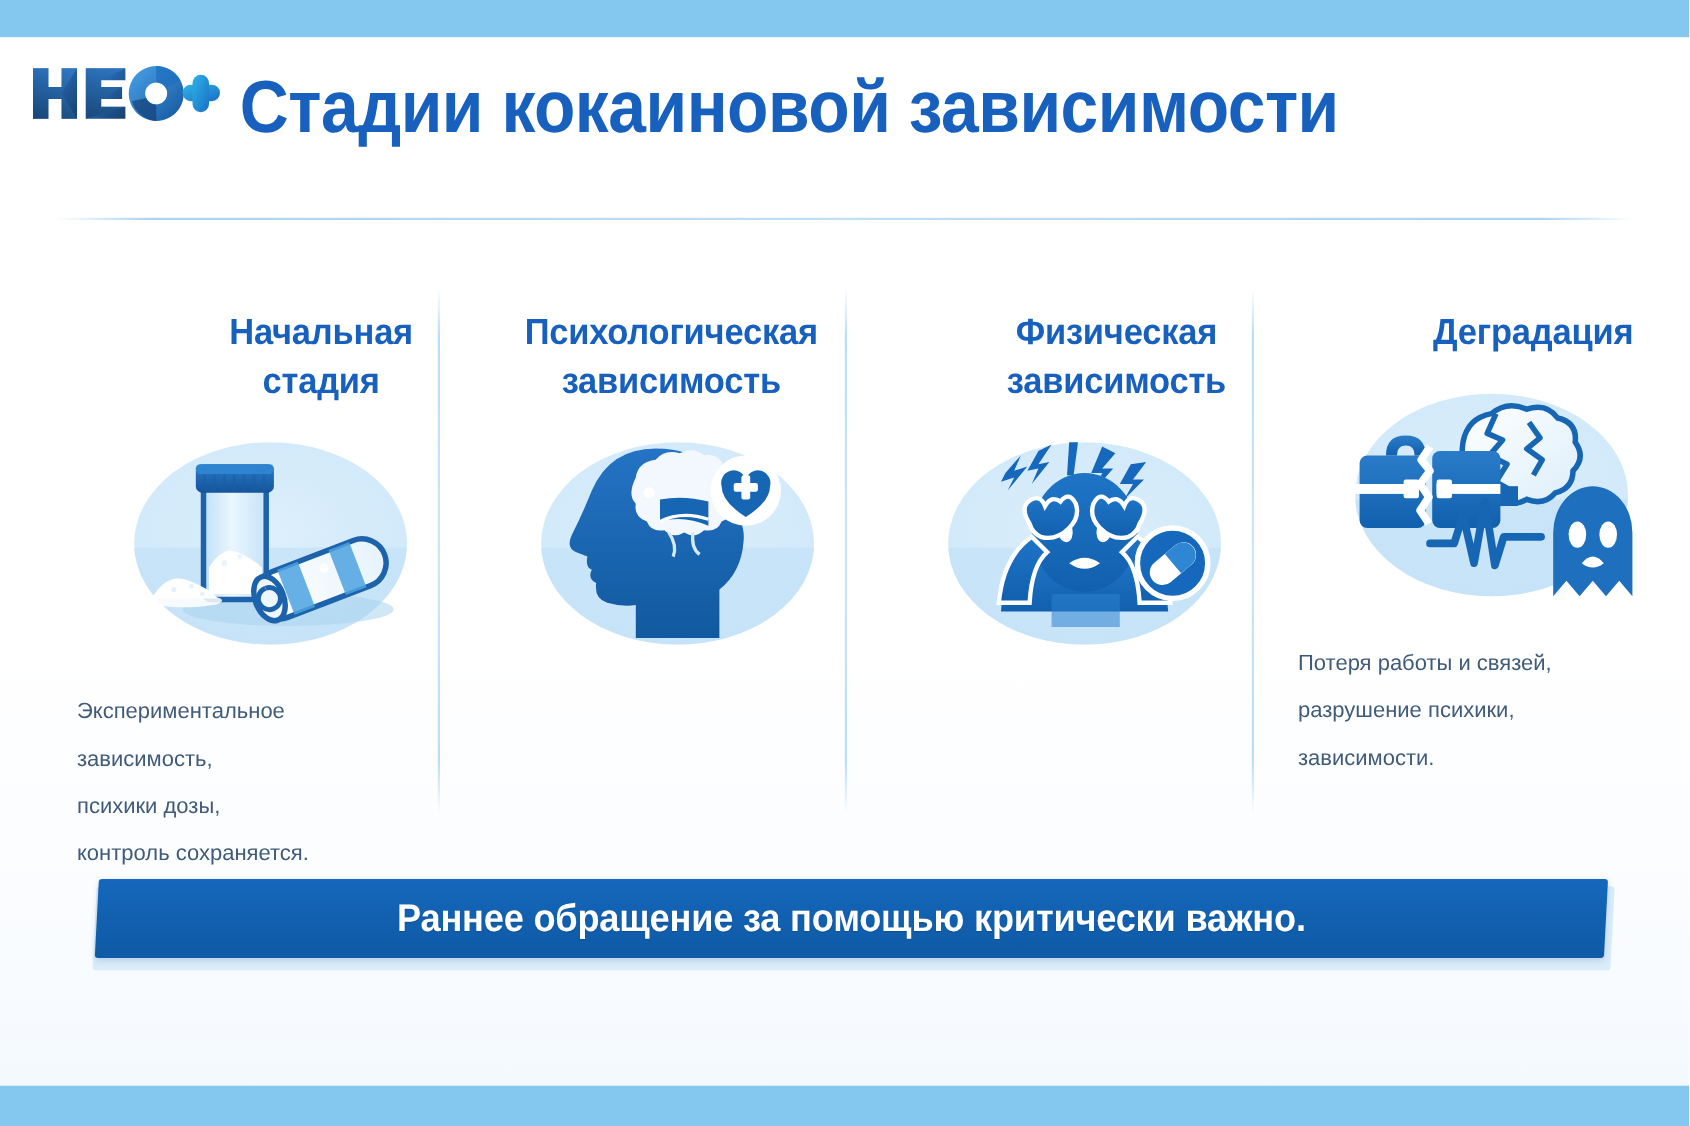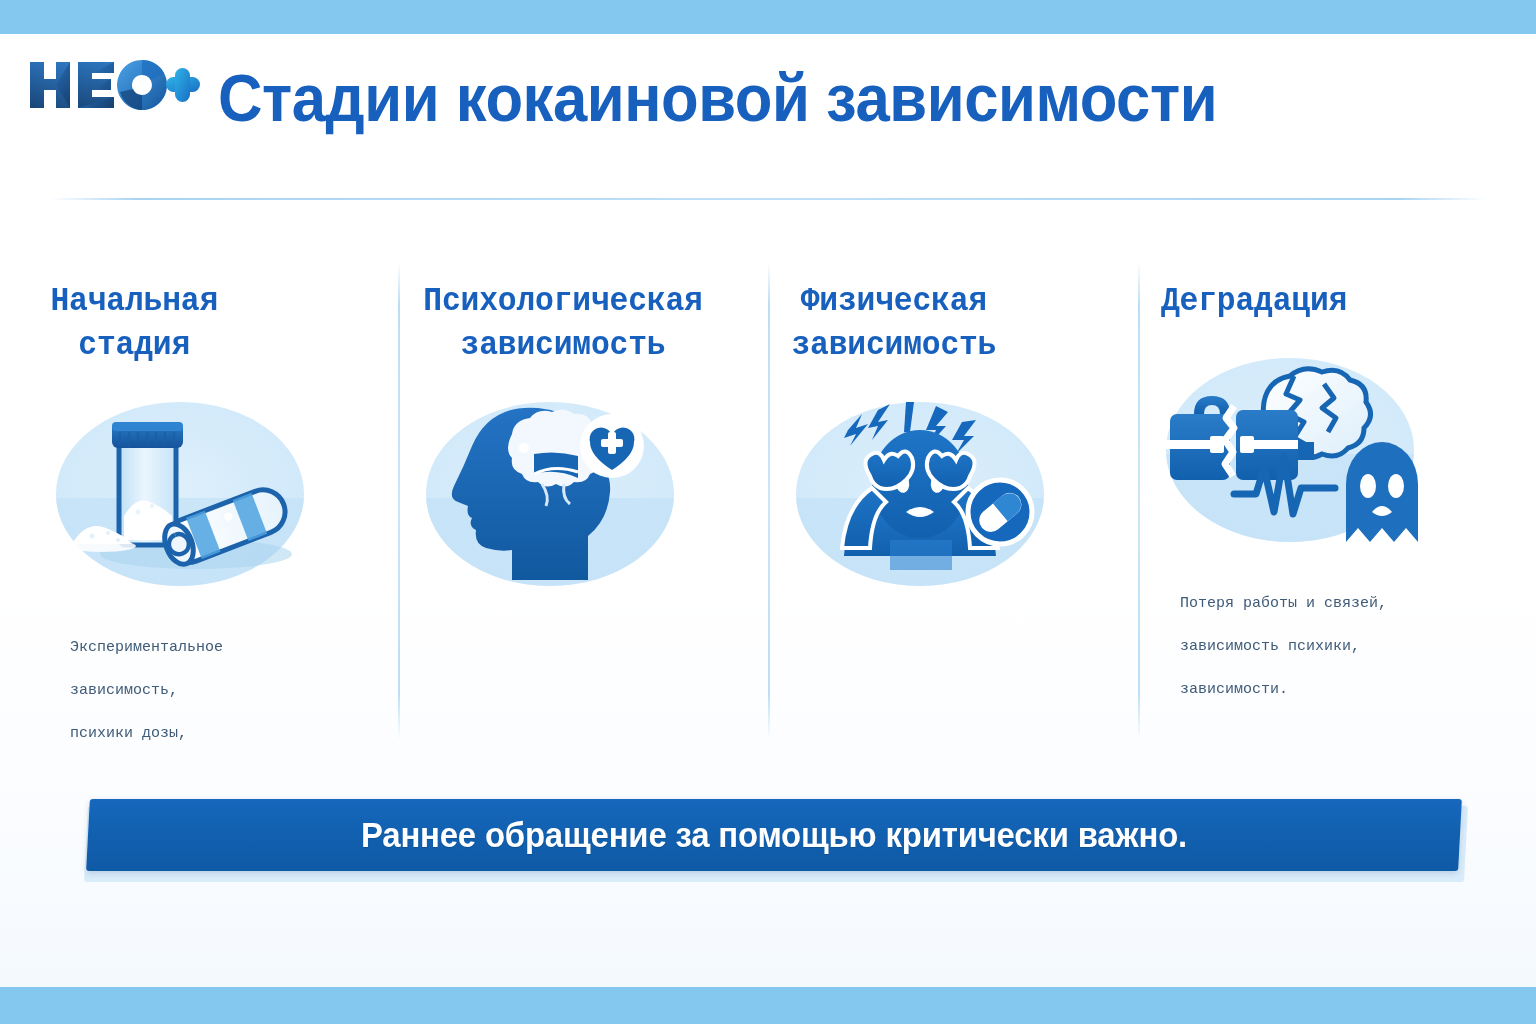--- a/index.html
+++ b/index.html
@@ -83,24 +83,23 @@
     top: 200px;
     width: 1480px;
     height: 560px;
     display: flex;
   }
   .col {
     position: relative;
     flex: 1 1 0;
     display: flex;
     flex-direction: column;
-    align-items: flex-start;
+    align-items: flex-end;
     padding: 0 18px;
     box-sizing: border-box;
-    font-family: Liberation Mono, monospace;
   }
   .col + .col::before {
     content: "";
     position: absolute;
     left: 0;
     top: 28px;
     width: 2px;
     height: 478px;
     background: linear-gradient(180deg, rgba(190,223,246,0) 0%, #badef5 9%, #cbe6f9 50%, #badef5 90%, rgba(190,223,246,0) 100%);
   }
@@ -117,21 +116,21 @@
   .icon-wrap {
     margin-top: 20px;
     width: 268px;
     height: 214px;
     position: relative;
   }
   .icon-wrap svg { display: block; width: 268px; height: 214px; }
 
   .col-desc {
     margin-top: 24px;
-    font-size: 15px;
+    font-size: 20px;
     line-height: 43px;
     color: #3f5b78;
     text-align: left;
     align-self: flex-start;
     padding-left: 24px;
     padding-right: 4px;
     max-width: 300px;
   }
 
   
@@ -290,20 +289,21 @@
               <circle cx="186" cy="132" r="4.2" fill="#ffffff"></circle>
               <ellipse cx="130" cy="140" rx="13" ry="21" fill="#eef7fe" stroke="#1c63ac" stroke-width="5"></ellipse>
               <path d="M130,130 a10,10 0 1,1 -0.2,0" fill="none" stroke="#1c63ac" stroke-width="4.5"></path>
             </g>
           </svg>
         </div>
         <div class="col-desc">
           <span>Экспериментальное</span><br>
           <span>зависимость,</span><br>
           <span>психики дозы,</span><br>
+          <span>контроль сохраняется.</span>
         </div>
       </div>
 
       <div class="col">
         <div class="col-title">
           <span>Психологическая</span><br>
           <span>зависимость</span>
         </div>
         <div class="icon-wrap">
           <svg viewBox="0 0 268 214" xmlns="http://www.w3.org/2000/svg">
@@ -430,21 +430,21 @@
             <path d="M78,150 l22,0 l8,-26 l10,44 l10,-56 l9,58 l8,-26 l34,0" fill="none" stroke="#1766b4" stroke-width="7" stroke-linejoin="round" stroke-linecap="round"></path>
 
             <path d="M190,198 l0,-58 a36,42 0 0,1 72,0 l0,58 l-12,-14 l-12,14 l-12,-14 l-12,14 l-12,-14 z" fill="#1e6fbd"></path>
             <ellipse cx="212" cy="142" rx="8" ry="12" fill="#ffffff"></ellipse>
             <ellipse cx="240" cy="142" rx="8" ry="12" fill="#ffffff"></ellipse>
             <path d="M216,168 q10,-12 20,0 q-10,8 -20,0 z" fill="#ffffff"></path>
           </svg>
         </div>
         <div class="col-desc">
           <span>Потеря работы и связей,</span><br>
-          <span>зависимость психики,</span><br>
+          <span>разрушение психики,</span><br>
           <span>зависимости.</span>
         </div>
       </div>
 
     </div>
 
     <div class="banner-shadow"></div>
     <div class="banner"></div>
     <div class="banner-text">Раннее обращение за помощью критически важно.</div>
 

